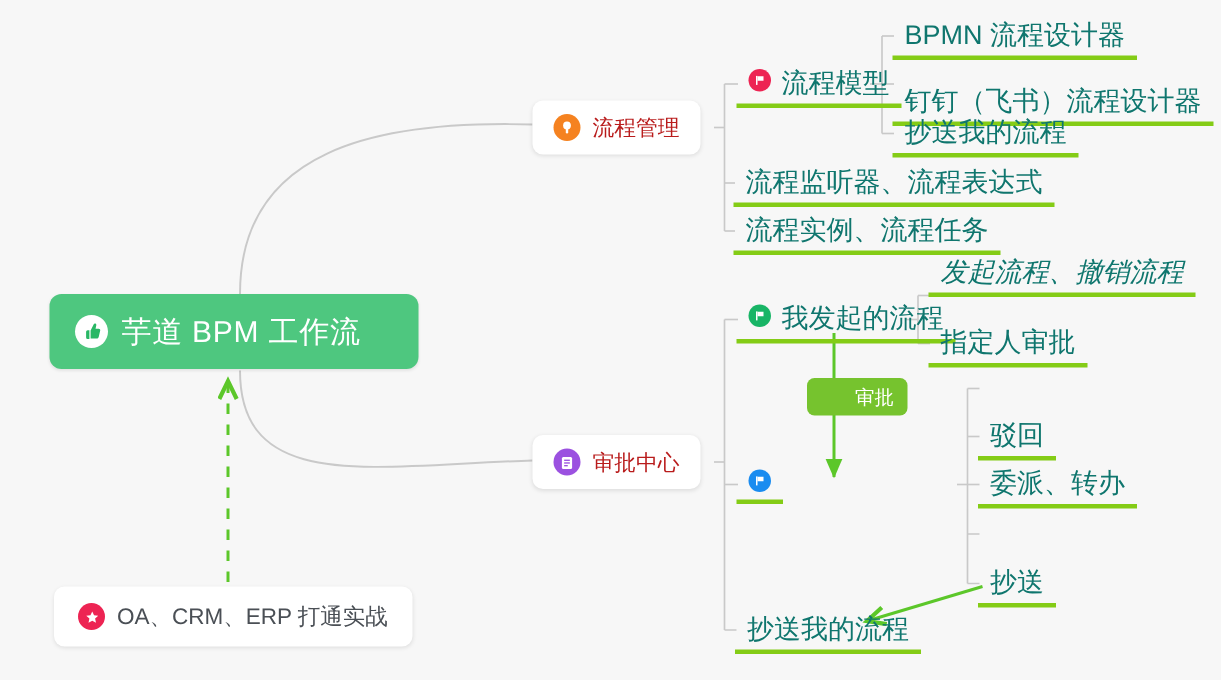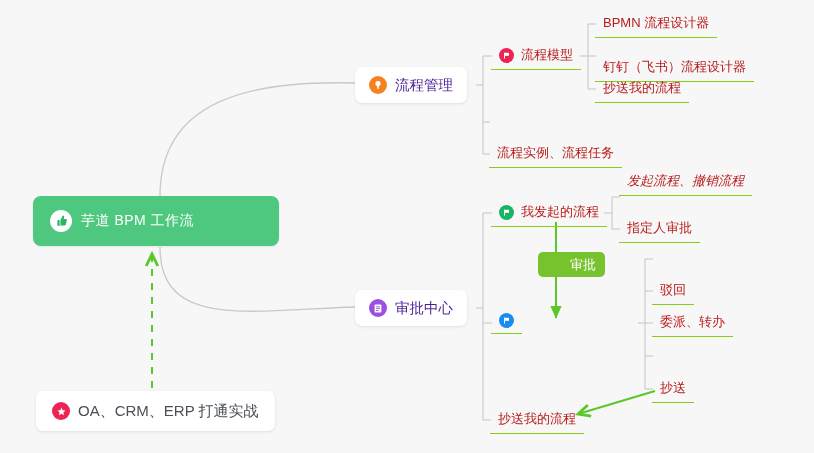--- a/index.html
+++ b/index.html
@@ -36,65 +36,65 @@
     background: #4ec77f;
     border-radius: 8px;
     display: flex;
     align-items: center;
     padding-left: 17px;
     box-sizing: border-box;
     box-shadow: 0 1px 2px rgba(0,0,0,0.08);
   }
   .root-label {
     color: #ffffff;
-    font-size: 14px;
+    font-size: 20px;
     letter-spacing: 0.5px;
     margin-left: 9px;
     white-space: nowrap;
   }
   
   .card {
     position: absolute;
     background: #ffffff;
     border-radius: 7px;
     box-shadow: 0 1px 3px rgba(0,0,0,0.10);
     display: flex;
     align-items: center;
     box-sizing: border-box;
     padding: 0 14px;
     height: 36px;
   }
   .card .card-label {
     font-size: 14.5px;
-    color: #4c1d95;
+    color: #b91c1c;
     white-space: nowrap;
     margin-left: 8px;
   }
   #node-liucheng-guanli { left: 355px; top: 67px; }
   #node-shenpi-zhongxin { left: 355px; top: 290px; }
   #node-oa-crm-erp {
     left: 36px; top: 391px; height: 40px; padding: 0 16px;
   }
   #node-oa-crm-erp .card-label { font-size: 15px; color: #4a4f55; }
 
   
   .item {
     position: absolute;
-    font-size: 13px;
-    color: #b91c1c;
+    font-size: 18px;
+    color: #0f766e;
     white-space: nowrap;
     padding: 2px 8px 5px 8px;
-    border-bottom: 1px solid #84cc16;
+    border-bottom: 3px solid #84cc16;
     box-sizing: border-box;
     line-height: 18px;
   }
   .item.with-icon {
     padding-left: 8px;
     display: flex;
-    align-items: center;
+    align-items: flex-start;
   }
   .item.with-icon .txt { margin-left: 7px; }
 
   
   .icon {
     display: inline-block;
     flex: 0 0 auto;
     position: relative;
     border-radius: 50%;
   }
@@ -223,20 +223,23 @@
   <div class="item with-icon" style="left:491px; top:44px;">
     <span class="icon icon-sm icon-red">
       <svg width="9" height="9" viewBox="0 0 9 9" aria-hidden="true">
         <rect x="2" y="1.6" width="1" height="6" fill="#ffffff"></rect>
         <path d="M3 1.8h4v3H3z" fill="#ffffff"></path>
       </svg>
     </span>
     <span class="txt">流程模型</span>
   </div>
 
+  <div class="item" style="left:489px; top:110px;">
+    <span>流程监听器、流程表达式</span>
+  </div>
 
   <div class="item" style="left:489px; top:142px;">
     <span>流程实例、流程任务</span>
   </div>
 
   <div class="item" style="left:595px; top:12px;">
     <span>BPMN 流程设计器</span>
   </div>
   <div class="item" style="left:595px; top:56px;text-align:right;">
     <span>钉钉（飞书）流程设计器</span>

